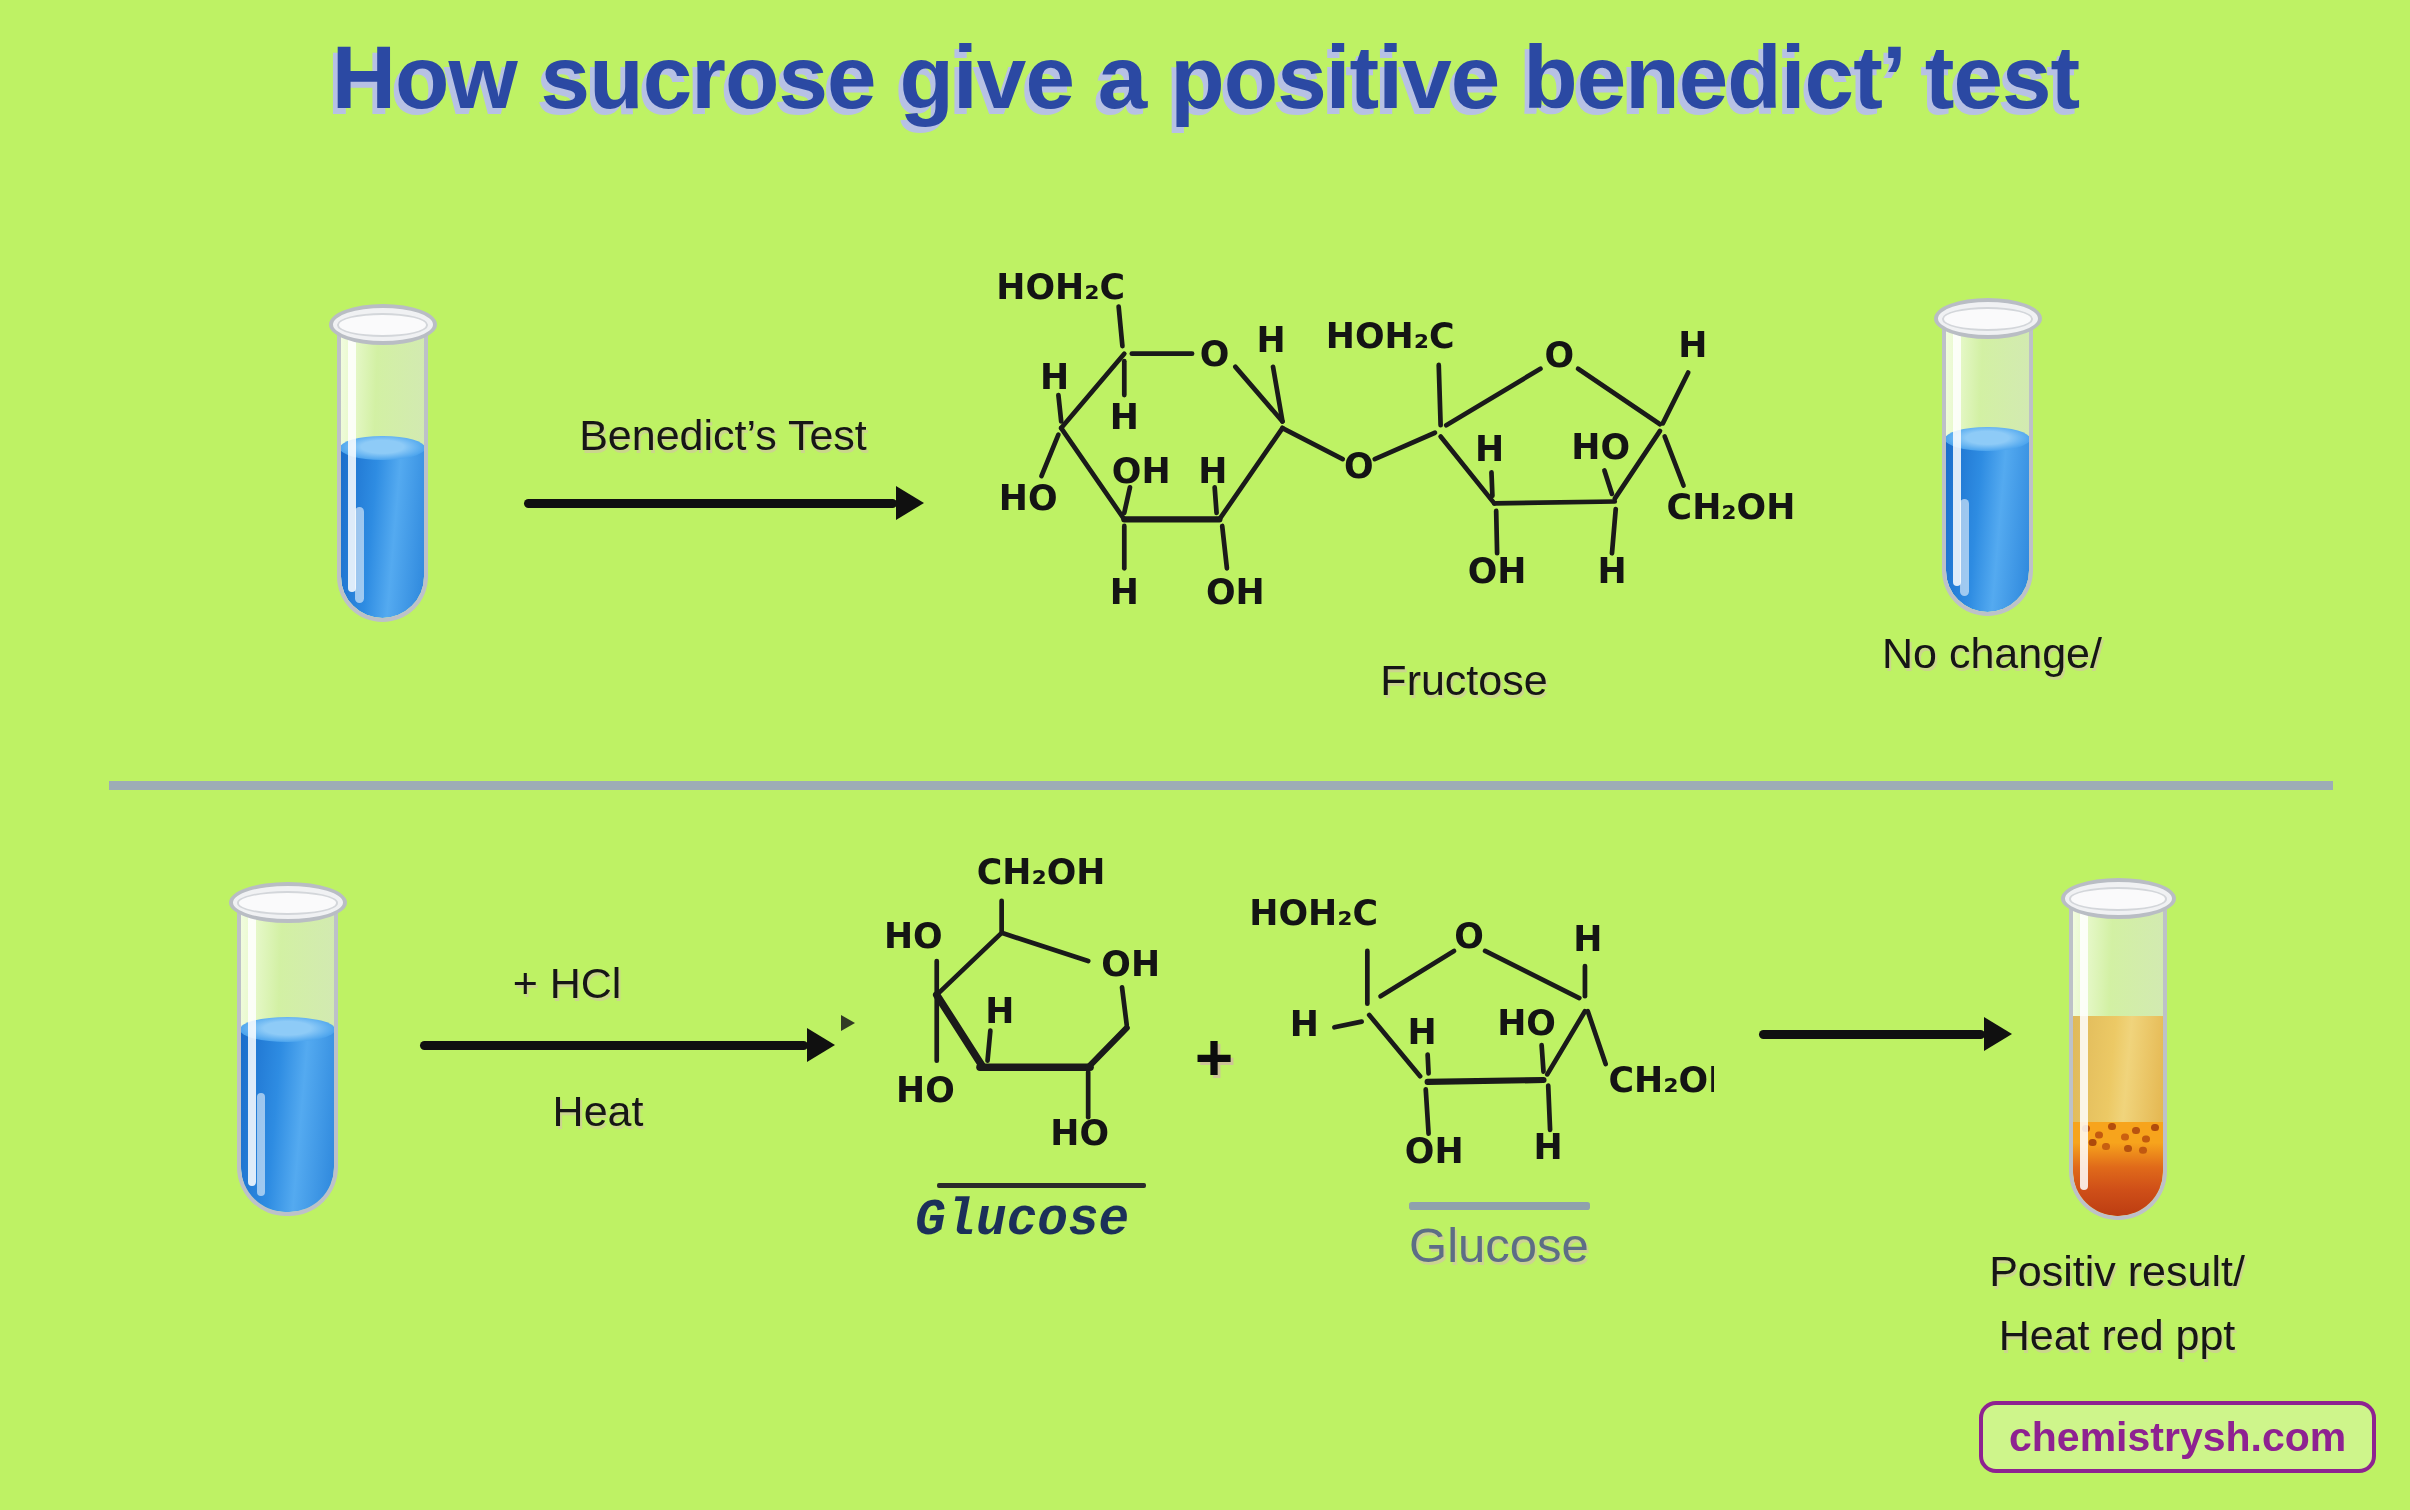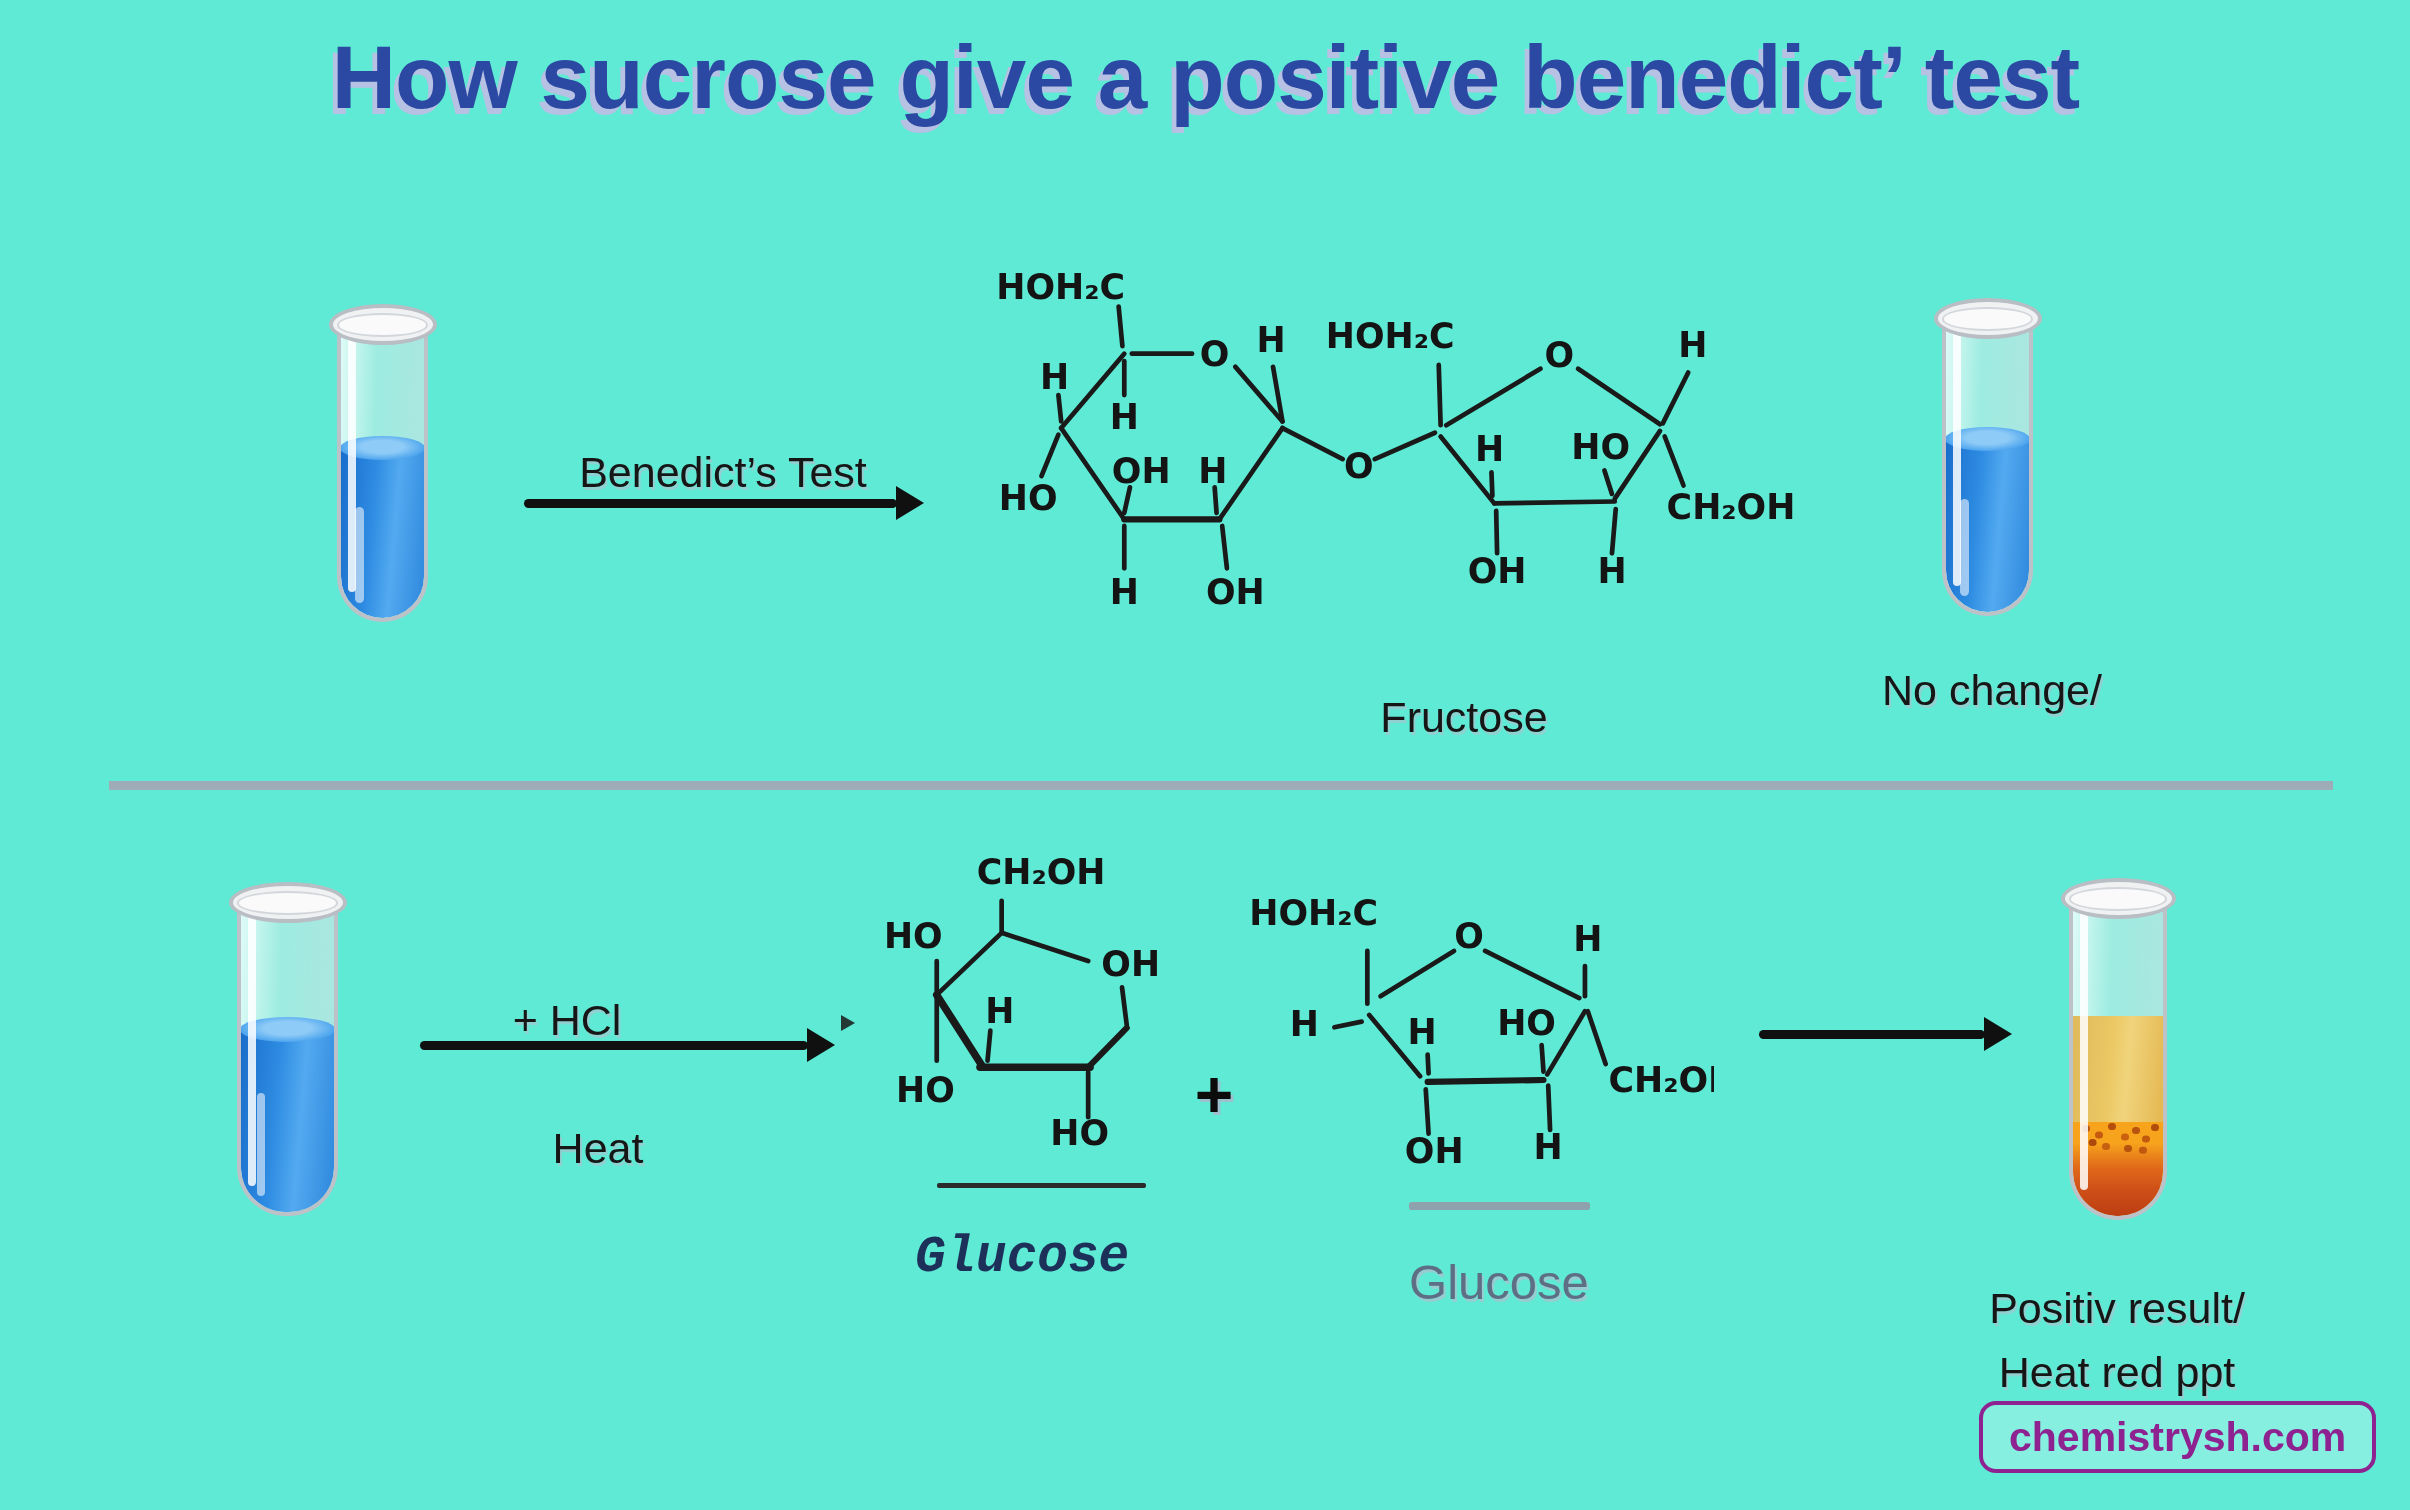--- a/index.html
+++ b/index.html
@@ -1,24 +1,24 @@
 <!DOCTYPE html>
 <html style="--title-blue: #2b49a3; --benedict-blue: #2e8ce2; --amber: #e2b148; --brick-red: #cf4f18; --divider: #9dacb6; --watermark-purple: #8e2291;font-size:15px"><head>
 <meta charset="utf-8">
 <style>
   html,body{margin:0;padding:0;background:#e8e9ec;}
-  #canvas{position:relative;width:2411px;height:1510px;background:#5eead4;overflow:hidden;
+  #canvas{position:relative;width:2411px;height:1510px;background:#bef264;overflow:hidden;
           font-family:"Liberation Sans", sans-serif;}
   .abs{position:absolute;}
   .page-title{left:50%;top:26px;transform:translateX(-50%);white-space:nowrap;
     font-size:89px;font-weight:800;letter-spacing:-0.9px;color:var(--title-blue,#2b49a3);
     text-shadow:-4.7px 5.6px 0 #b7c1e4;}
   .label{font-size:43px;font-weight:500;color:#161616;text-align:center;line-height:1.42;
     text-shadow:1.9px 2.8px 0 rgba(222,170,205,.40);white-space:nowrap;}
-  .centerx{transform:translateX(-50%);margin-top:37px;}
+  .centerx{transform:translateX(-50%);}
   
   .arrow{height:8.5px;background:#101010;border-radius:4.7px;}
   .arrow::after{content:'';position:absolute;right:-27px;top:50%;transform:translateY(-50%);
     border-left:28px solid #101010;border-top:17px solid transparent;border-bottom:17px solid transparent;}
   .tiny-head{width:0;height:0;border-left:14px solid #1a1a1a;border-top:8.5px solid transparent;
     border-bottom:8.5px solid transparent;opacity:.85;}
   .divider{background:var(--divider,#9dacb6);}
   
   .tube{position:absolute;}
   .glass{position:absolute;left:0;right:0;top:12.2px;bottom:0;border:4.7px solid #bdc1c8;border-top:none;

